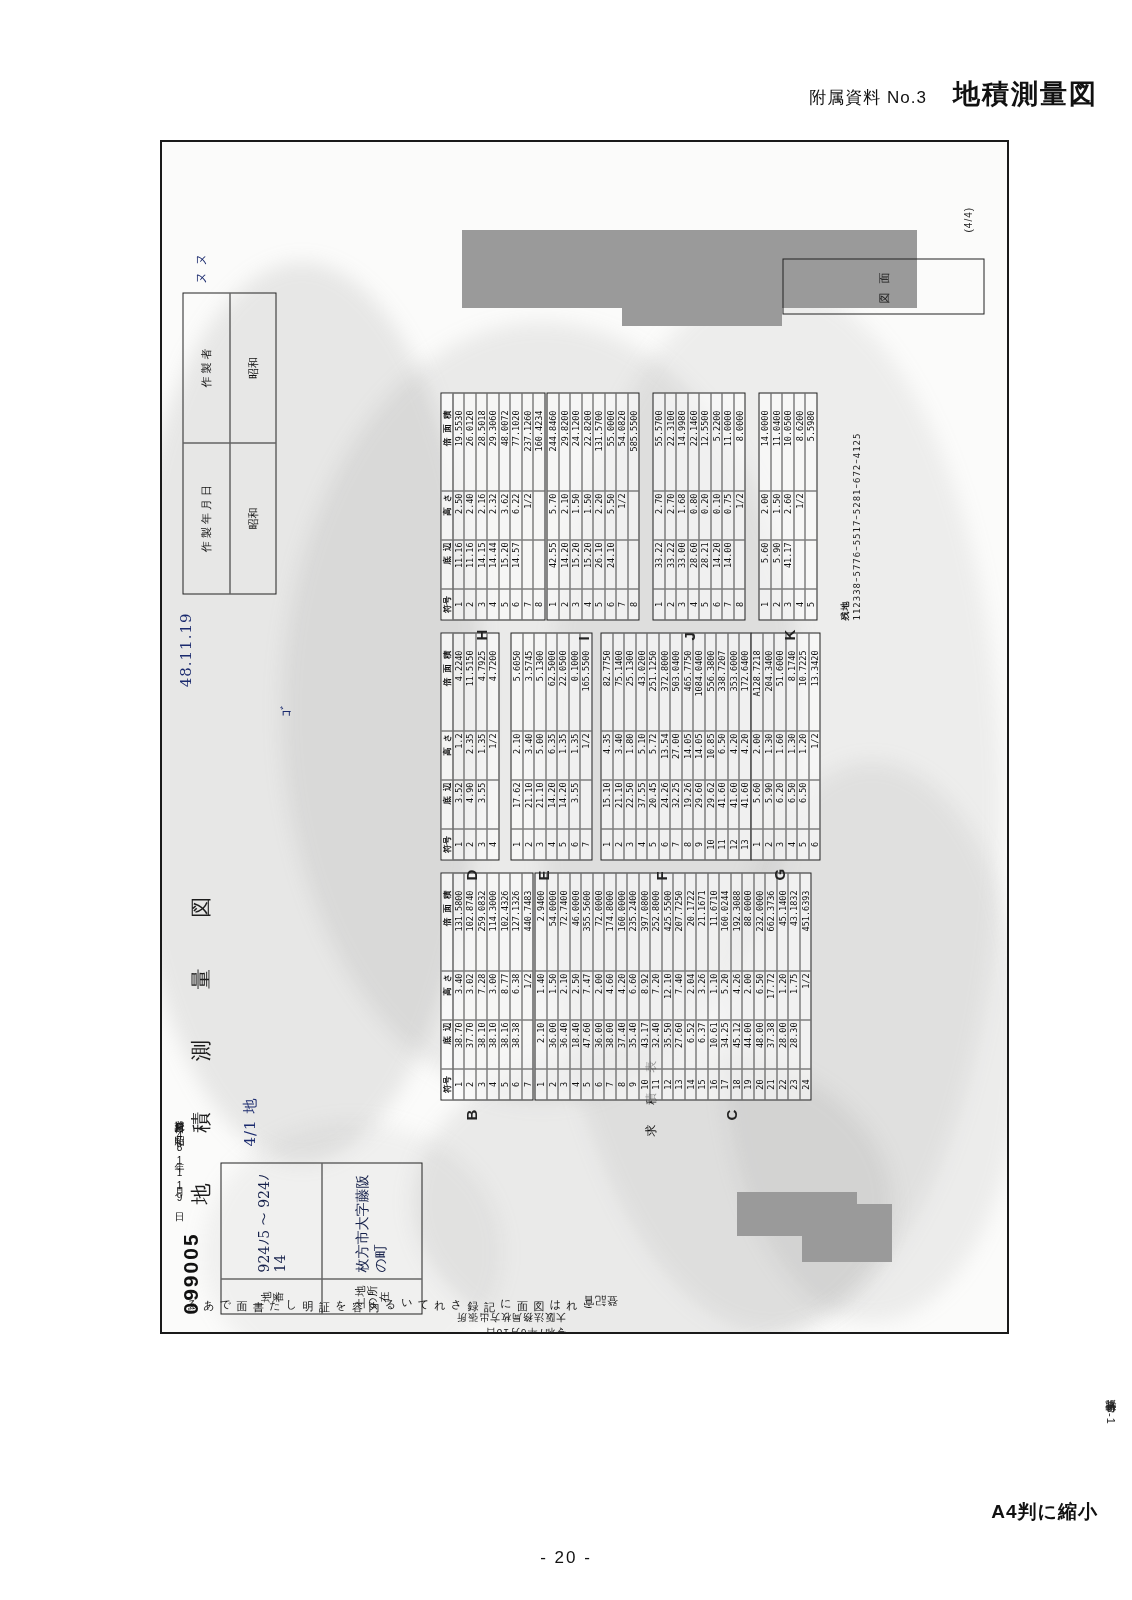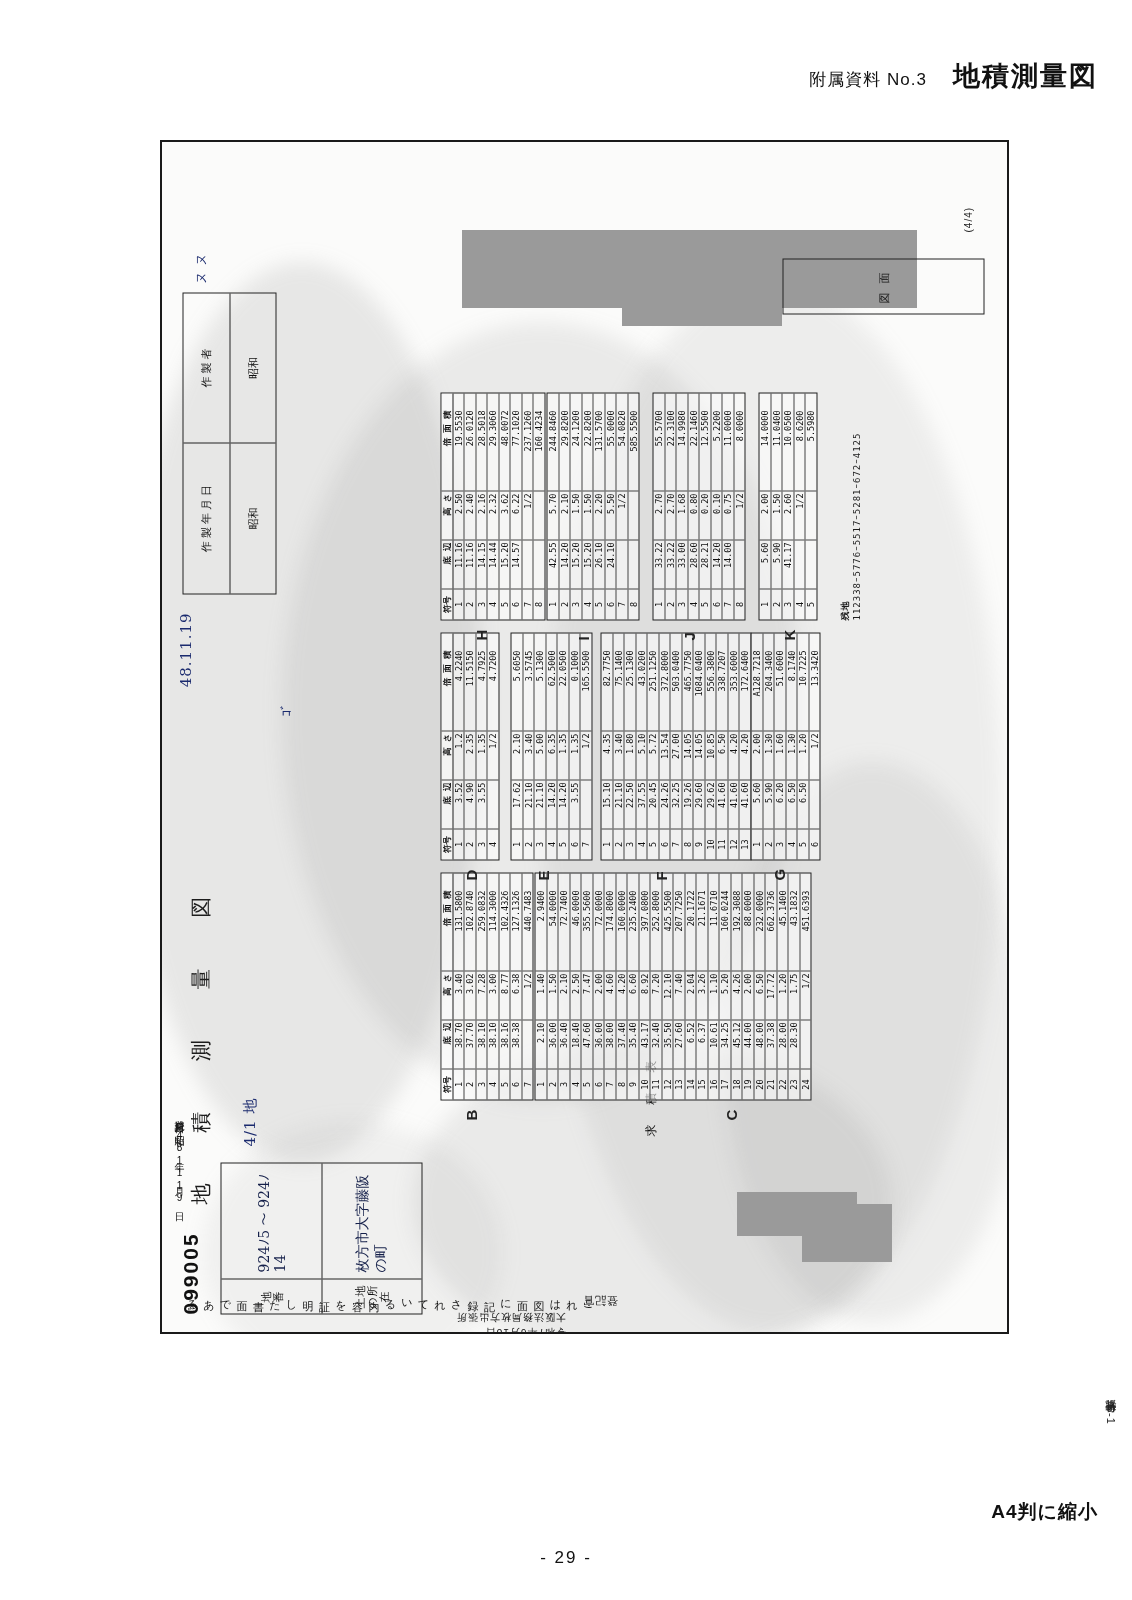--- a/index.html
+++ b/index.html
@@ -8,21 +8,21 @@
     width:1132px;height:1600px;position:relative;overflow:hidden;
     font-family:"Liberation Sans","DejaVu Sans",sans-serif;
     color:#111;
   }
   
   .pg-header{
     position:absolute;top:58px;right:34px;
     display:flex;align-items:baseline;gap:26px;
   }
   .pg-header .small{font-size:17px;letter-spacing:1px;color:#111;}
-  .pg-header .big{font-size:27px;font-weight:bold;letter-spacing:2px;}
+  .pg-header .big{font-size:27px;font-weight:bold;letter-spacing:2px;margin-top:18px;}
   
   .pg-footer-note{
     position:absolute;bottom:75px;right:34px;font-size:19px;font-weight:bold;letter-spacing:1px;
   }
   .pg-number{
     position:absolute;bottom:32px;left:0;width:100%;text-align:center;
     font-size:17px;letter-spacing:2px;
   }
   
   .scan{
@@ -816,13 +816,13 @@
 
     <div style="font-size:10px;">令和7年6月18日</div>
     <div style="font-size:10px;">大阪法務局枚方出張所</div>
   </div>
   <div class="reg-note" style="left:420px;top:1150px;font-size:11px;transform:rotate(180deg);">登記官</div>
 </div>
 
 <div class="side-label" style="position:absolute;right:14px;bottom:175px;writing-mode:vertical-rl;font-size:11px;">訴状番号：6-1</div>
 
 <div class="pg-footer-note">A4判に縮小</div>
-<div class="pg-number">- 29 -</div>
+<div class="pg-number">- 20 -</div>
 
 </body></html>

